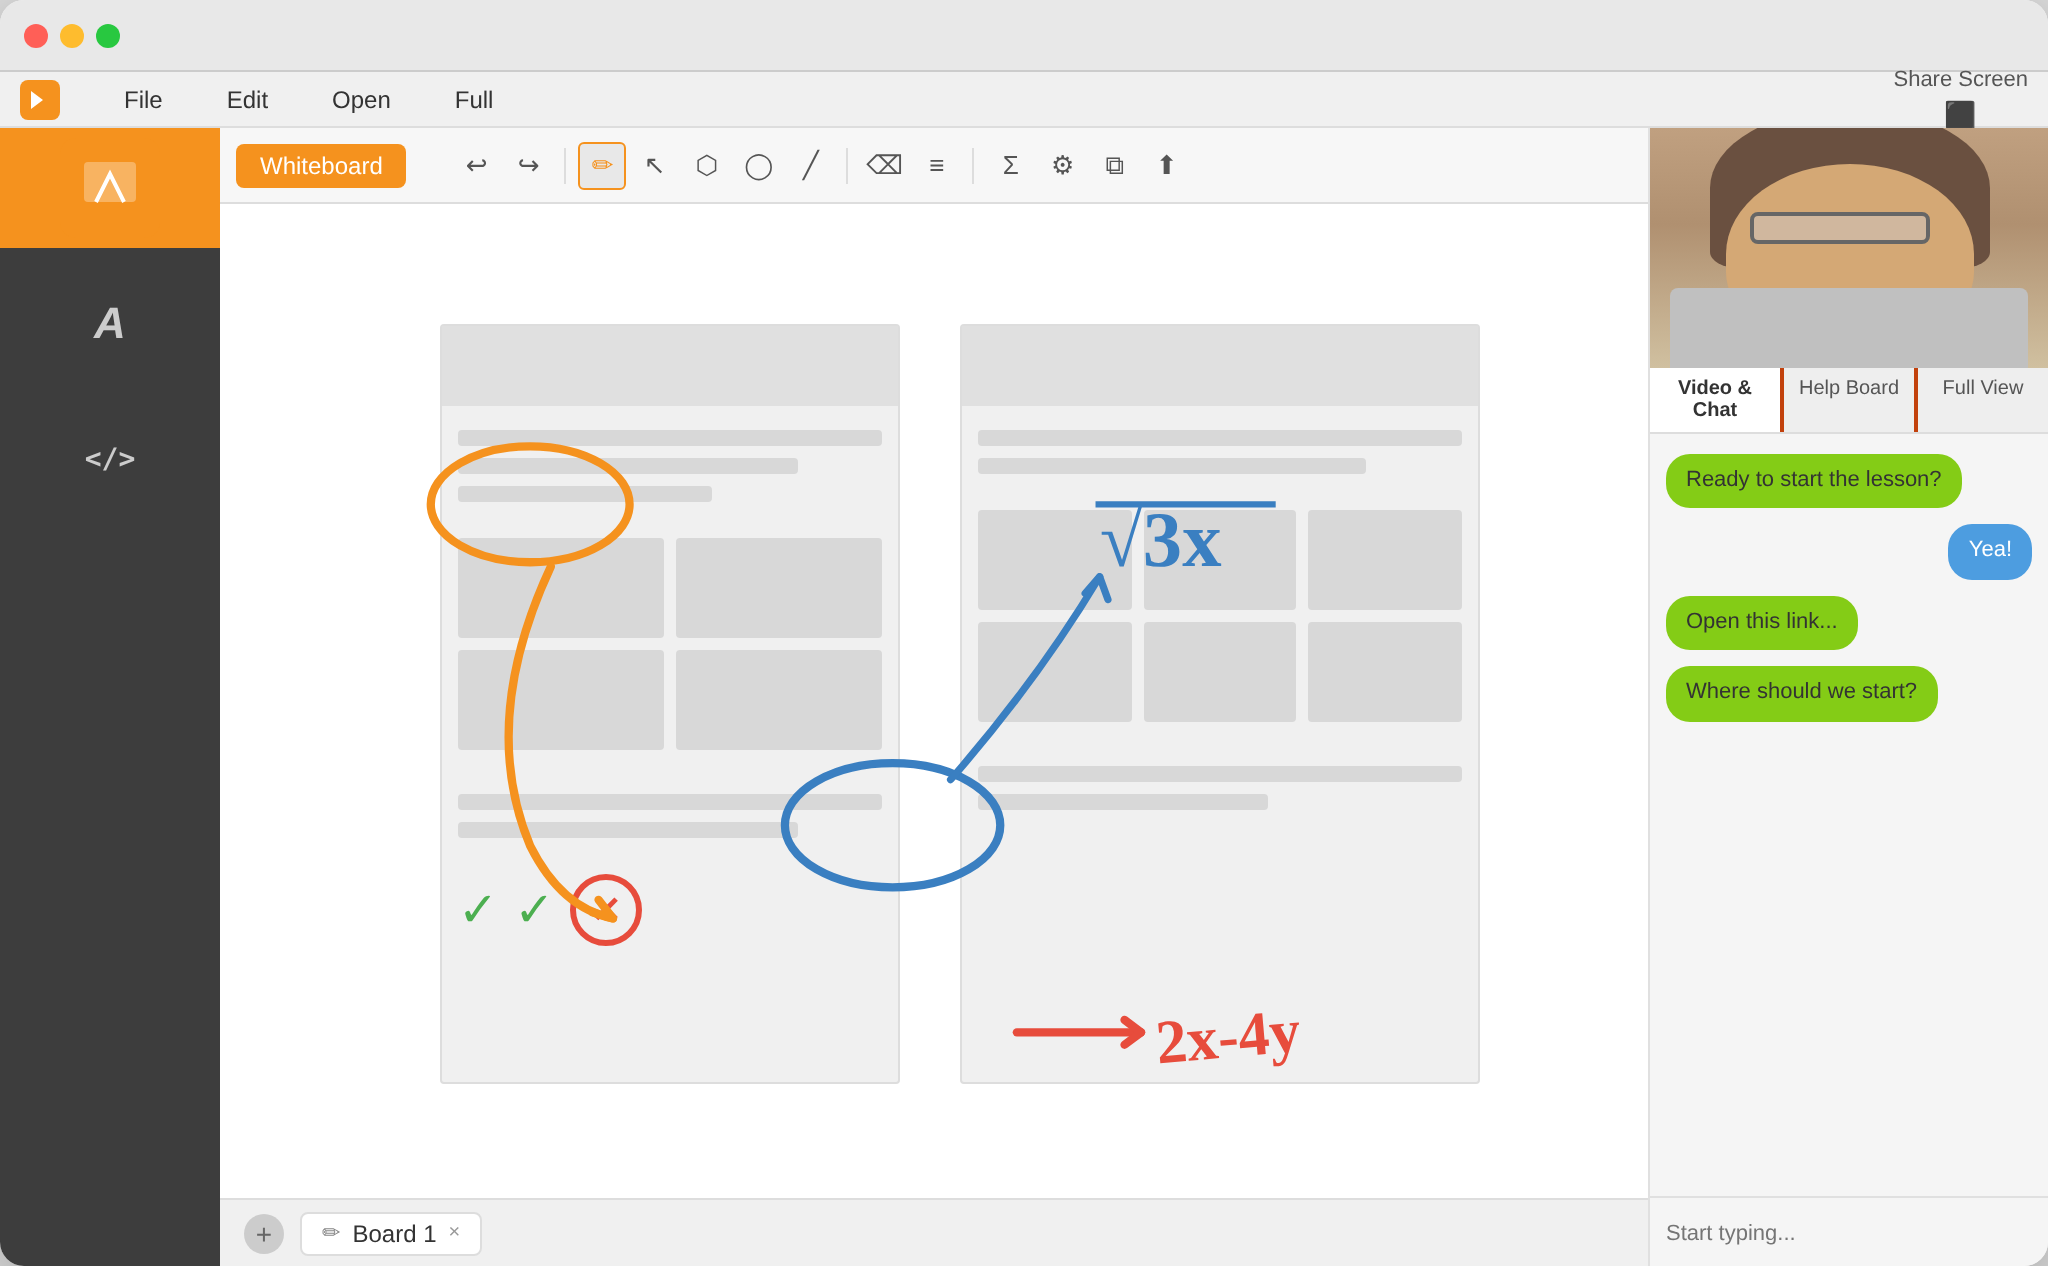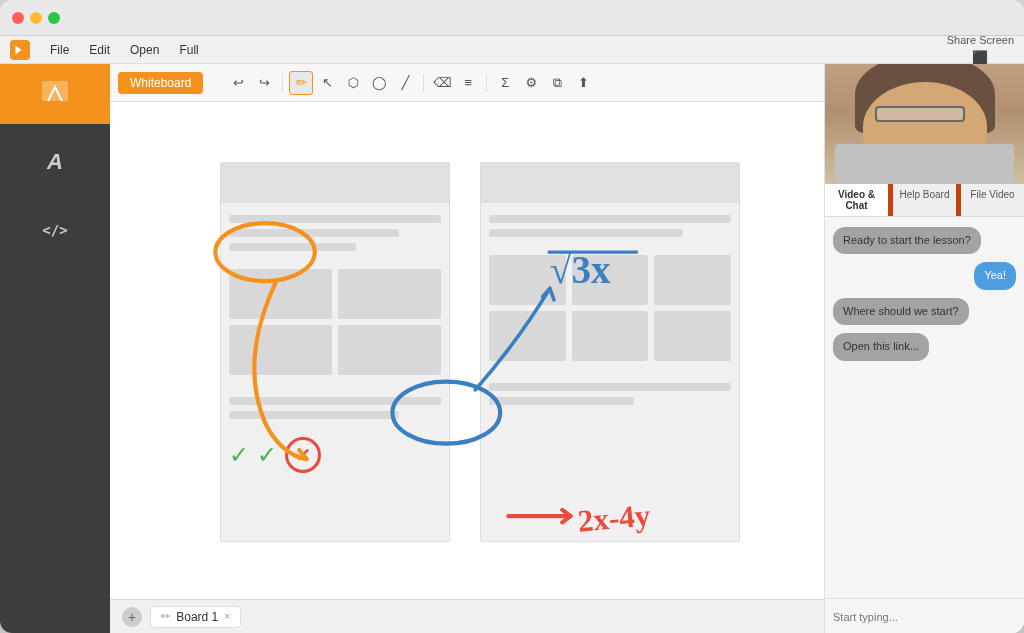--- a/index.html
+++ b/index.html
@@ -41,21 +41,21 @@
 
     
     .menu-bar {
       background: #f0f0f0;
       height: 28px;
       display: flex;
       align-items: center;
       padding: 0 10px;
       flex-shrink: 0;
       border-bottom: 1px solid #ddd;
-      gap: 4px;
+      gap: 16px;
     }
     .menu-logo {
       background: #f5921e;
       border-radius: 4px;
       width: 20px; height: 20px;
       display: flex; align-items: center; justify-content: center;
       margin-right: 8px;
     }
     .menu-logo svg { width: 12px; height: 12px; fill: white; }
     .menu-item {
@@ -237,21 +237,21 @@
       background: #eee;
       flex-shrink: 0;
     }
     .right-tab {
       flex: 1;
       text-align: center;
       padding: 5px 4px;
       font-size: 10px;
       cursor: pointer;
       color: #555;
-      border-right: 5px solid #c2410c;
+      border-right: 2px solid #c2410c;
     }
     .right-tab:last-child { border-right: none; }
     .right-tab.active {
       background: white;
       color: #333;
       font-weight: 600;
     }
 
     .chat-area {
       flex: 1;
@@ -262,21 +262,21 @@
       gap: 8px;
     }
     .chat-bubble {
       max-width: 90%;
       padding: 6px 10px;
       border-radius: 12px;
       font-size: 11px;
       line-height: 1.4;
     }
     .chat-bubble.left {
-      background: #a3a3a3;
+      background: #84cc16;
       color: #333;
       align-self: flex-start;
     }
     .chat-bubble.right {
       background: #4d9de0;
       color: white;
       align-self: flex-end;
     }
 
     .chat-input-area {
@@ -537,28 +537,28 @@
 
           <div style="position:absolute;top:72px;left:65px;width:50px;height:20px;border-bottom:3px solid #a07060;border-radius:0 0 50% 50%;"></div>
 
           <div style="position:absolute;bottom:0;left:10px;right:10px;height:40px;background:#c0c0c0;border-radius:4px 4px 0 0;"></div>
         </div>
       </div>
 
       <div class="right-panel-tabs">
         <div class="right-tab active">Video &amp; Chat</div>
         <div class="right-tab">Help Board</div>
-        <div class="right-tab">File Video</div>
+        <div class="right-tab">Full View</div>
       </div>
 
       <div class="chat-area">
         <div class="chat-bubble left">Ready to start the lesson?</div>
         <div class="chat-bubble right">Yea!</div>
+        <div class="chat-bubble left">Open this link...</div>
         <div class="chat-bubble left">Where should we start?</div>
-        <div class="chat-bubble left">Open this link...</div>
       </div>
 
       <div class="chat-input-area">
         <input class="chat-input" type="text" placeholder="Start typing..." style="">
       </div>
 
     </div>
 
   </div>
 </div>

